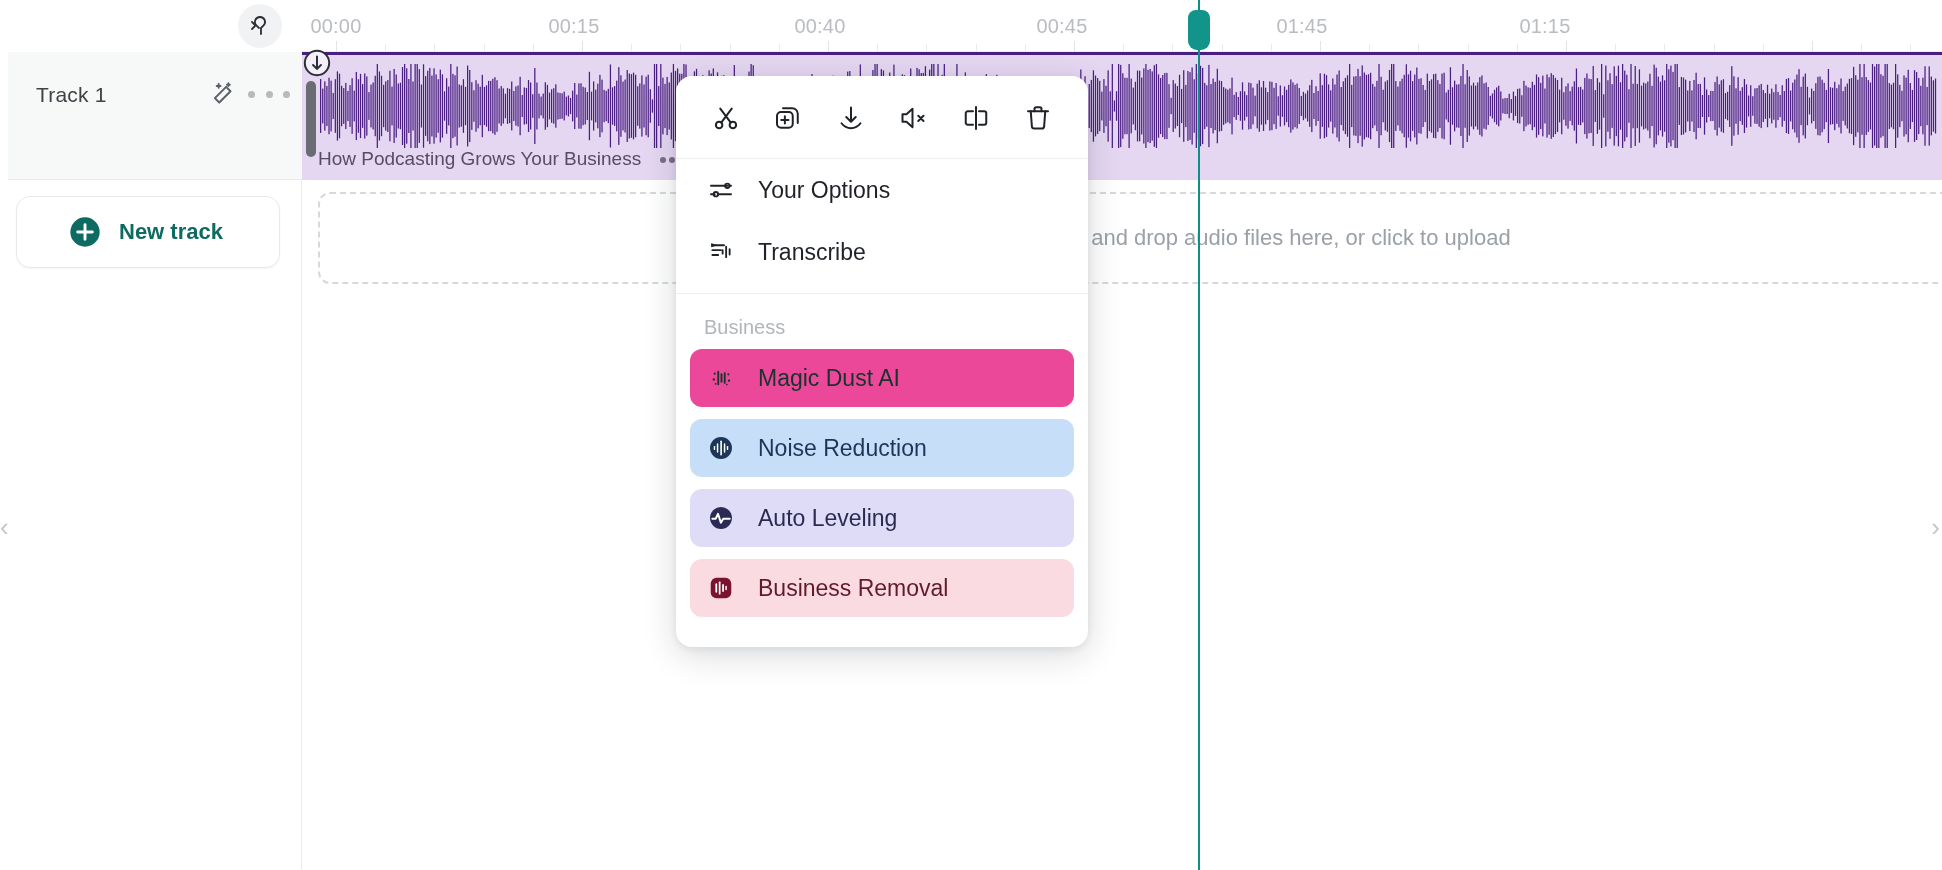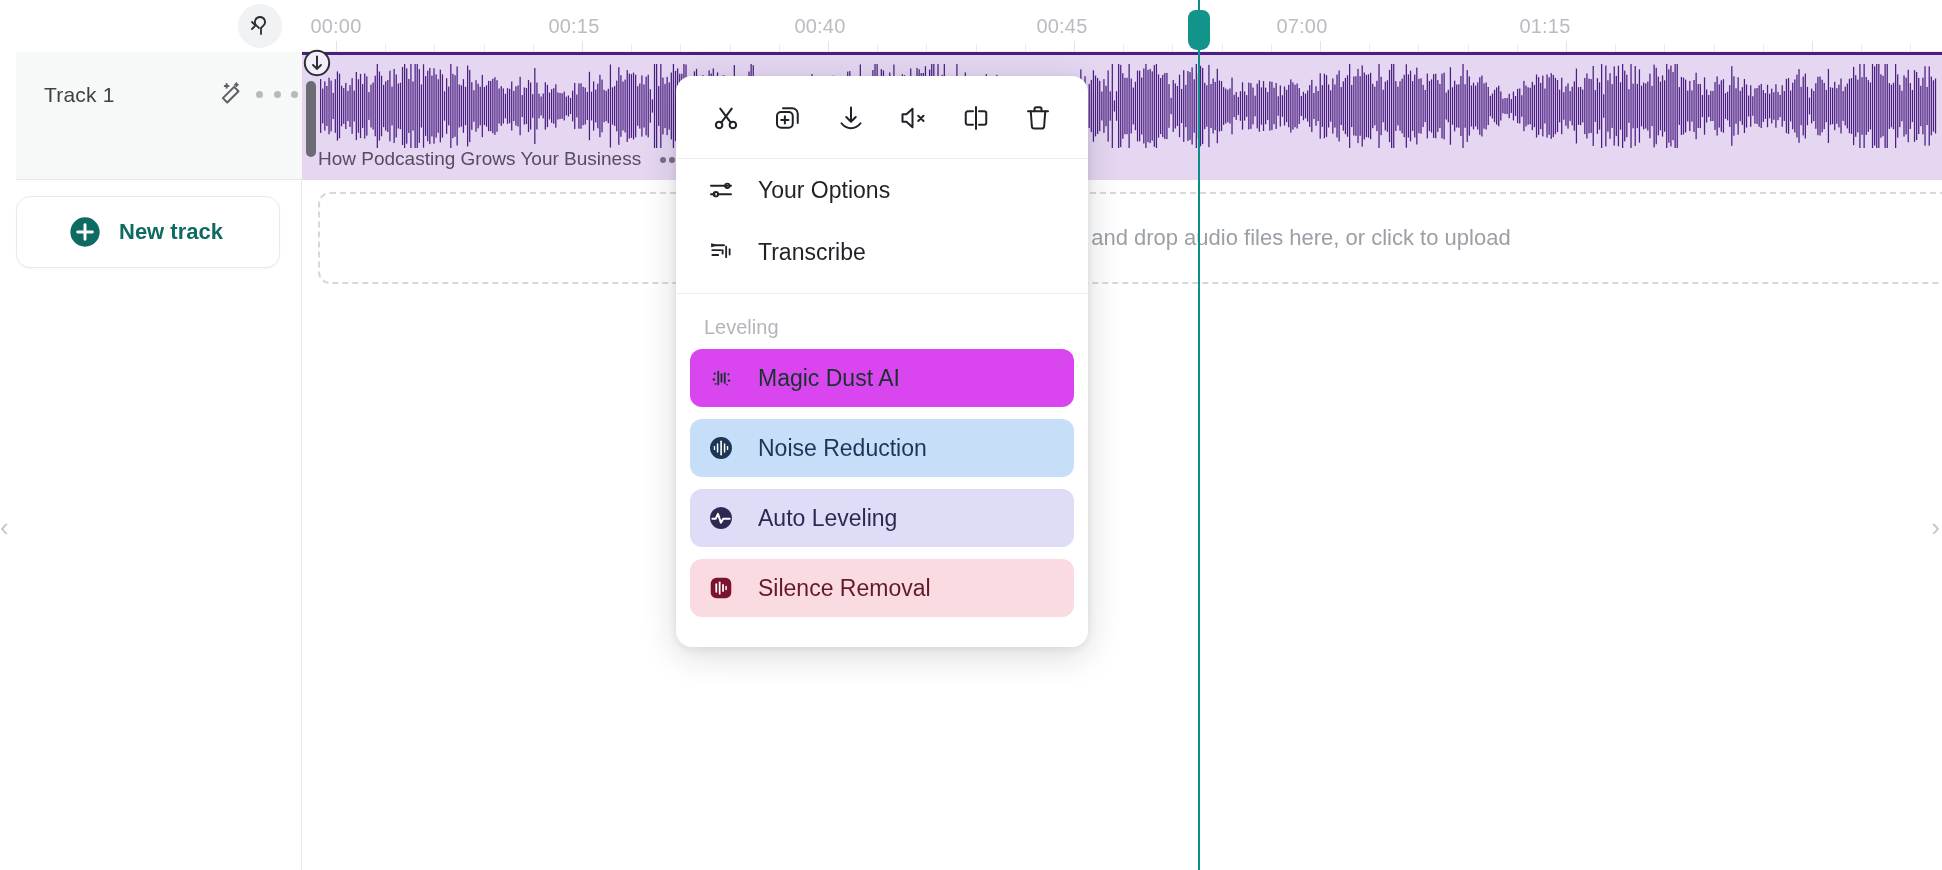--- a/index.html
+++ b/index.html
@@ -28,21 +28,21 @@
   .ruler-ticks { position:absolute; left:302px; top:0; right:0; height:52px; }
   .tick-label {
     position:absolute; top:15px; font-size:20px; color:#b9bcc0;
     letter-spacing:.2px; transform:translateX(-50%); white-space:nowrap;
   }
   .tick-mark { position:absolute; bottom:0; width:1px; height:8px; background:#e8eaec; }
   .tick-mark.major { height:11px; background:#e2e4e7; }
 
   
   .track-header {
-    position:absolute; left:16px; top:52px; width:302px; height:128px;
+    position:absolute; left:8px; top:52px; width:302px; height:128px;
     background:#f7f8f8; border-bottom:1px solid #e7e9eb; border-right:1px solid #e7e9eb;
   }
   .track-name {
     position:absolute; left:28px; top:31px;
     font-size:21px; color:#3e4348; letter-spacing:.2px;
   }
   .magic-wand { position:absolute; left:200px; top:28px; width:30px; height:30px; cursor:pointer; }
   .dots-btn {
     position:absolute; left:240px; top:30px; width:42px; height:24px;
     display:flex; align-items:center; justify-content:space-between; cursor:pointer;
@@ -152,21 +152,21 @@
           <path d="M12 4a5 5 0 0 0-3.4 8.7L11 15"></path>
           <path d="M4 9l3.5 3.5L4 16"></path>
         </svg>
       </div>
     </div>
     <div class="ruler-ticks">
       <span class="tick-label" style="left:34px">00:00</span>
       <span class="tick-label" style="left:272px">00:15</span>
       <span class="tick-label" style="left:518px">00:40</span>
       <span class="tick-label" style="left:760px">00:45</span>
-      <span class="tick-label" style="left:1000px">07:00</span>
+      <span class="tick-label" style="left:1000px">01:45</span>
       <span class="tick-label" style="left:1243px">01:15</span>
       <div id="tickmarks">
           <div class="tick-mark major" style="left: 34px;"></div>
           <div class="tick-mark" style="left: 83.2px;"></div>
           <div class="tick-mark" style="left: 132.4px;"></div>
           <div class="tick-mark" style="left: 181.6px;"></div>
           <div class="tick-mark" style="left: 230.8px;"></div>
           <div class="tick-mark major" style="left: 280px;"></div>
           <div class="tick-mark" style="left: 329.2px;"></div>
           <div class="tick-mark" style="left: 378.4px;"></div>
@@ -1120,23 +1120,23 @@
           <path d="M4.6 6.2h10M4.6 10.4h7.4M4.6 14.6h5"></path>
           <path d="M16.4 7.4v9M19.4 9.6v4.6M13.4 10.4v3"></path>
           <path d="M4.2 5.4 6.6 6.2 4.2 7"></path>
         </svg>
       </span>
       <span class="rlab">Transcribe</span>
     </div>
 
     <div class="menu-sep"></div>
 
-    <div class="fx-head">Leveling</div>
-
-    <div class="fx" style="background:#d946ef">
+    <div class="fx-head">Business</div>
+
+    <div class="fx" style="background:#ec4899">
       <span class="fic">
         <svg width="26" height="26" viewBox="0 0 24 24" fill="#17342c">
           <rect x="8.6" y="5.4" width="1.7" height="13.2" rx=".85"></rect>
           <rect x="11.6" y="7.6" width="1.7" height="8.8" rx=".85"></rect>
           <rect x="14.6" y="6.6" width="1.7" height="10.8" rx=".85"></rect>
           <circle cx="6.2" cy="8" r="1"></circle>
             <circle cx="5.4" cy="13.4" r="1.1"></circle>
           <circle cx="7" cy="17.4" r=".9"></circle>
             <circle cx="18.8" cy="8.6" r="1"></circle>
           <circle cx="19.4" cy="14.4" r="1.1"></circle>
@@ -1173,20 +1173,20 @@
     <div class="fx" style="background:#fadbe1">
       <span class="fic">
         <svg width="28" height="28" viewBox="0 0 24 24">
           <rect x="3.2" y="3.2" width="17.6" height="17.6" rx="5" fill="#7b1330"></rect>
           <rect x="7.2" y="8" width="1.5" height="8" rx=".75" fill="#fff"></rect>
           <rect x="10.1" y="6.4" width="1.5" height="11.2" rx=".75" fill="#fff"></rect>
           <rect x="13" y="8.6" width="1.5" height="6.8" rx=".75" fill="#fff"></rect>
           <rect x="15.7" y="10" width="1.3" height="4" rx=".65" fill="#fff"></rect>
         </svg>
       </span>
-      <span class="flab" style="color:#63192c">Silence Removal</span>
+      <span class="flab" style="color:#63192c">Business Removal</span>
     </div>
   </div>
 
   <div class="side-arrow" style="left:0px; top:512px;">‹</div>
   <div class="side-arrow" style="right:2px; top:512px;">›</div>
 
 </div>
 
 </body></html>

